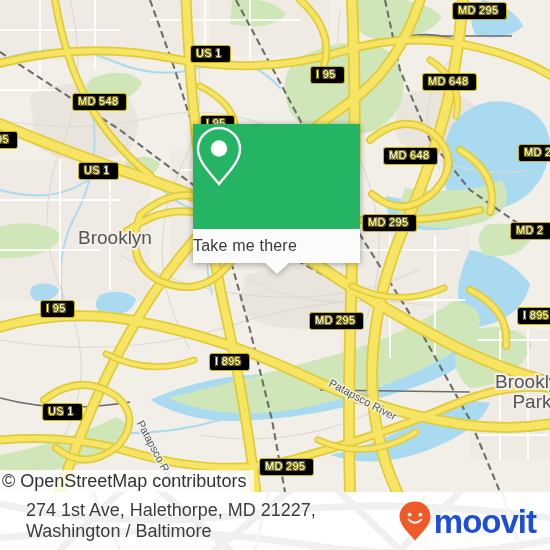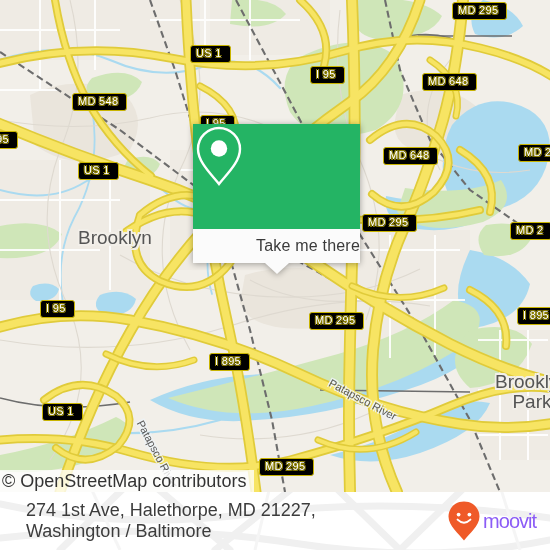--- a/index.html
+++ b/index.html
@@ -77,21 +77,21 @@
     position:absolute;left:193px;top:124px;width:167px;
     filter:drop-shadow(0 1px 3px rgba(0,0,0,.35));
   }
   #callout-green{
     background:#24b464;height:105px;width:100%;
     display:flex;align-items:center;justify-content:center;
   }
   #callout-green svg{display:block;}
   #callout-white{
     background:#fbfbfb;height:34px;width:100%;
-    display:flex;align-items:center;justify-content:flex-end;
+    display:flex;align-items:center;justify-content:flex-start;
   }
   #callout-label{
     color:#3a3a3a;font-size:16px;letter-spacing:.2px;
   }
   #callout-tail{
     position:absolute;left:50%;top:139px;
     margin-left:-12px;width:0;height:0;
     border-left:12px solid transparent;
     border-right:12px solid transparent;
     border-top:11px solid #fbfbfb;
@@ -111,21 +111,21 @@
     display:flex;align-items:center;justify-content:space-between;
     padding:0 14px 0 26px;box-sizing:border-box;
   }
   #footer-address{
     color:#3c3c3c;font-size:18px;line-height:21px;
     max-width:360px;
   }
   #brand{display:flex;align-items:center;gap:2px;}
   #brand svg{display:block;}
   #brand-text{
-    color:#8b5cf6;font-size:20px;font-weight:normal;
+    color:#1d4ed8;font-size:33px;font-weight:bold;
     letter-spacing:-1px;line-height:29px;
   }
 </style>
 </head>
 <body>
 
 <div id="app">
 
   <div id="map">
 

